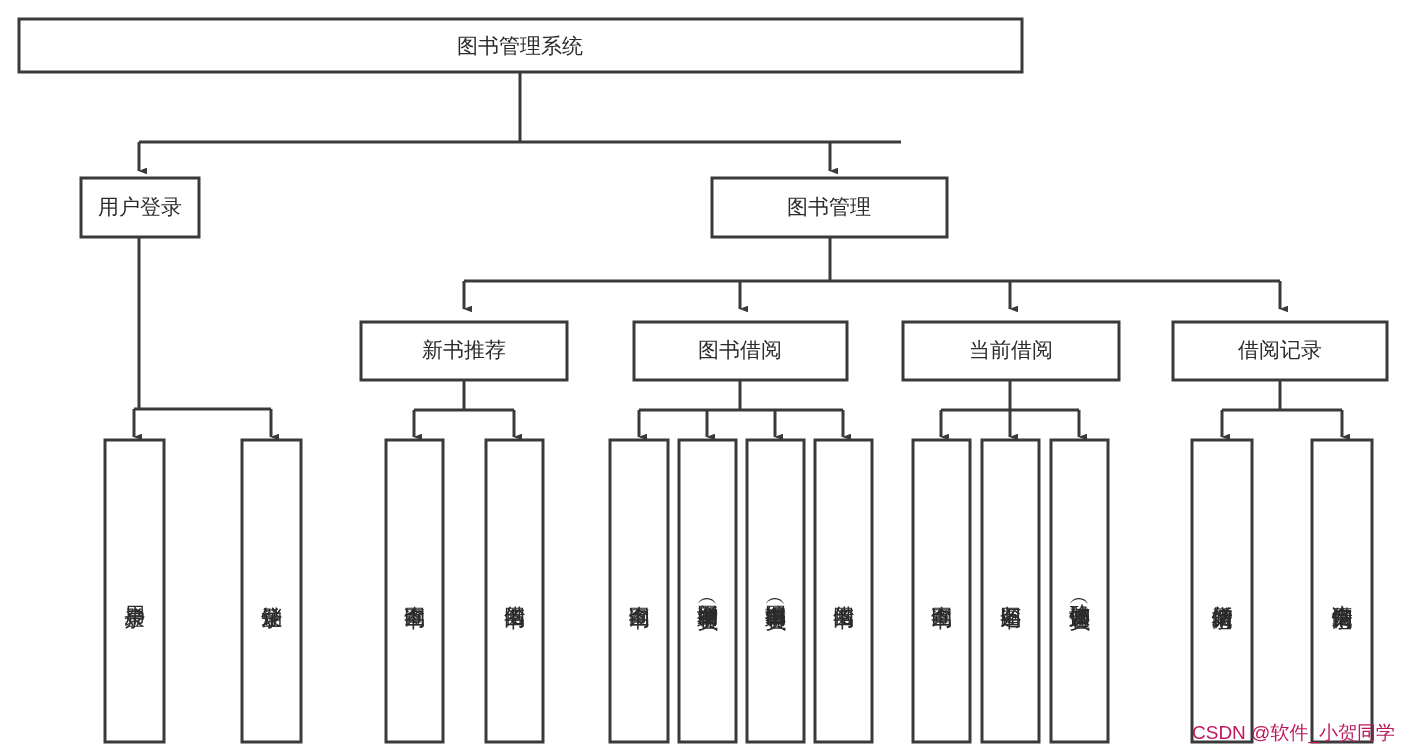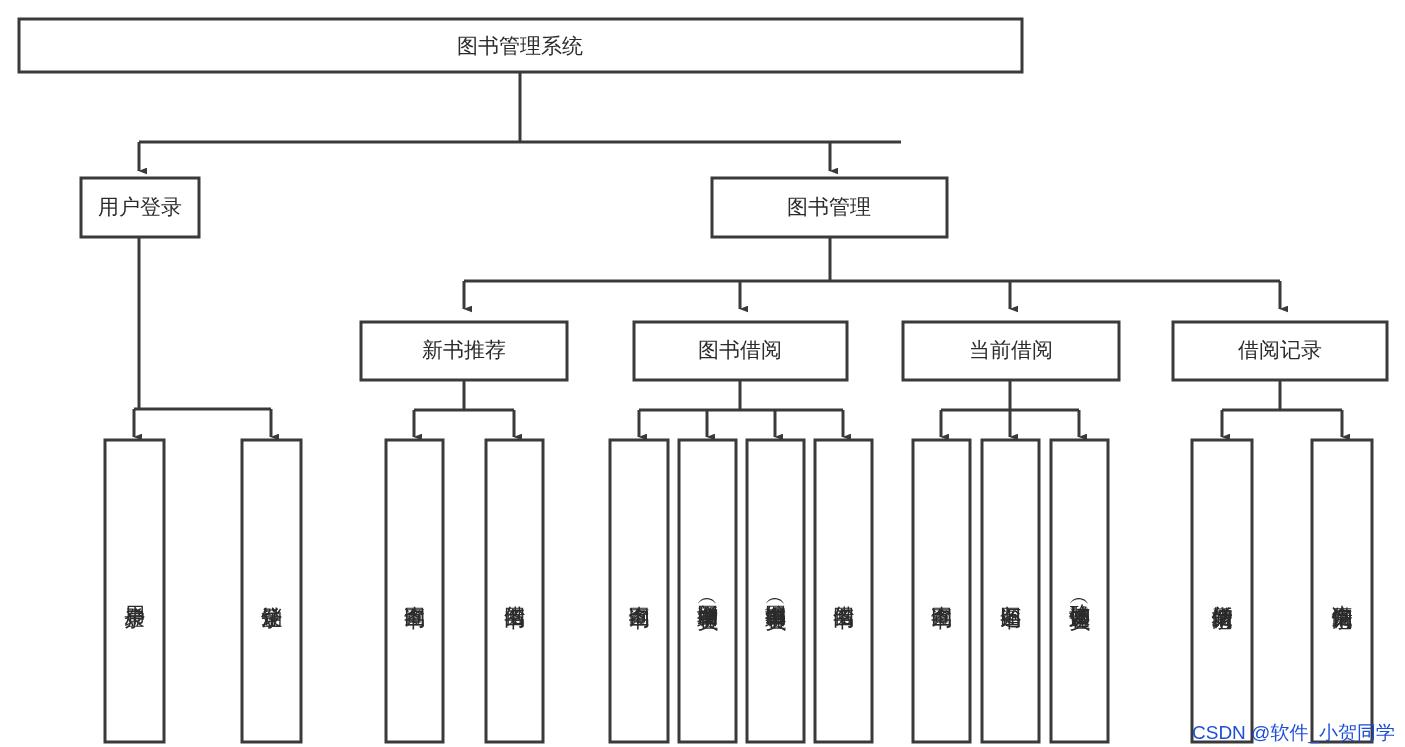--- a/index.html
+++ b/index.html
@@ -57,21 +57,21 @@
     align-items: center;
     justify-content: center;
     white-space: nowrap;
     text-align: center;
     pointer-events: none;
   }
   .watermark {
     position: absolute;
     font-family: "Liberation Sans", "DejaVu Sans", sans-serif;
     font-size: 19px;
-    color: #1d4ed8;
+    color: #be185d;
     white-space: nowrap;
     left: 1192px;
     top: 714px;
   }
 </style>
 </head>
 <body>
 
 <div id="diagram-root">
 

